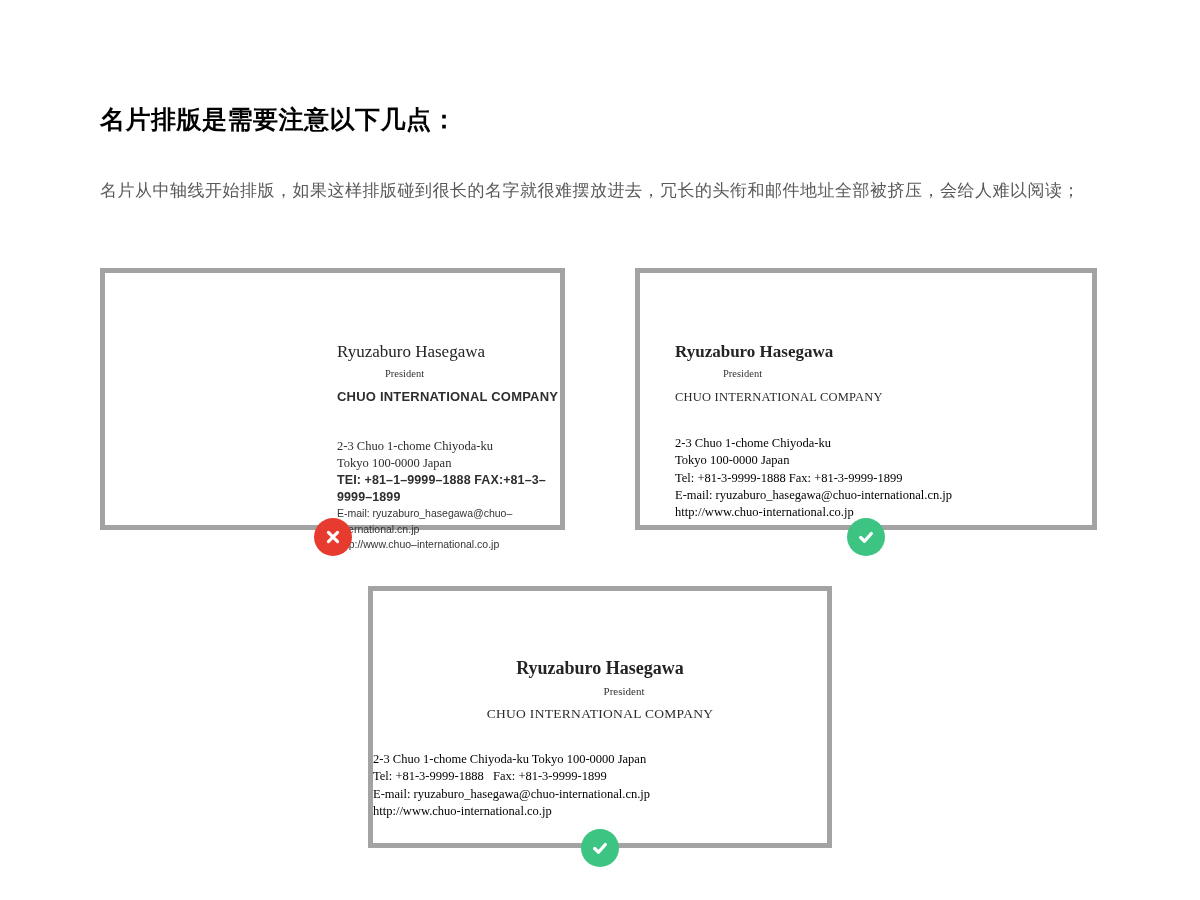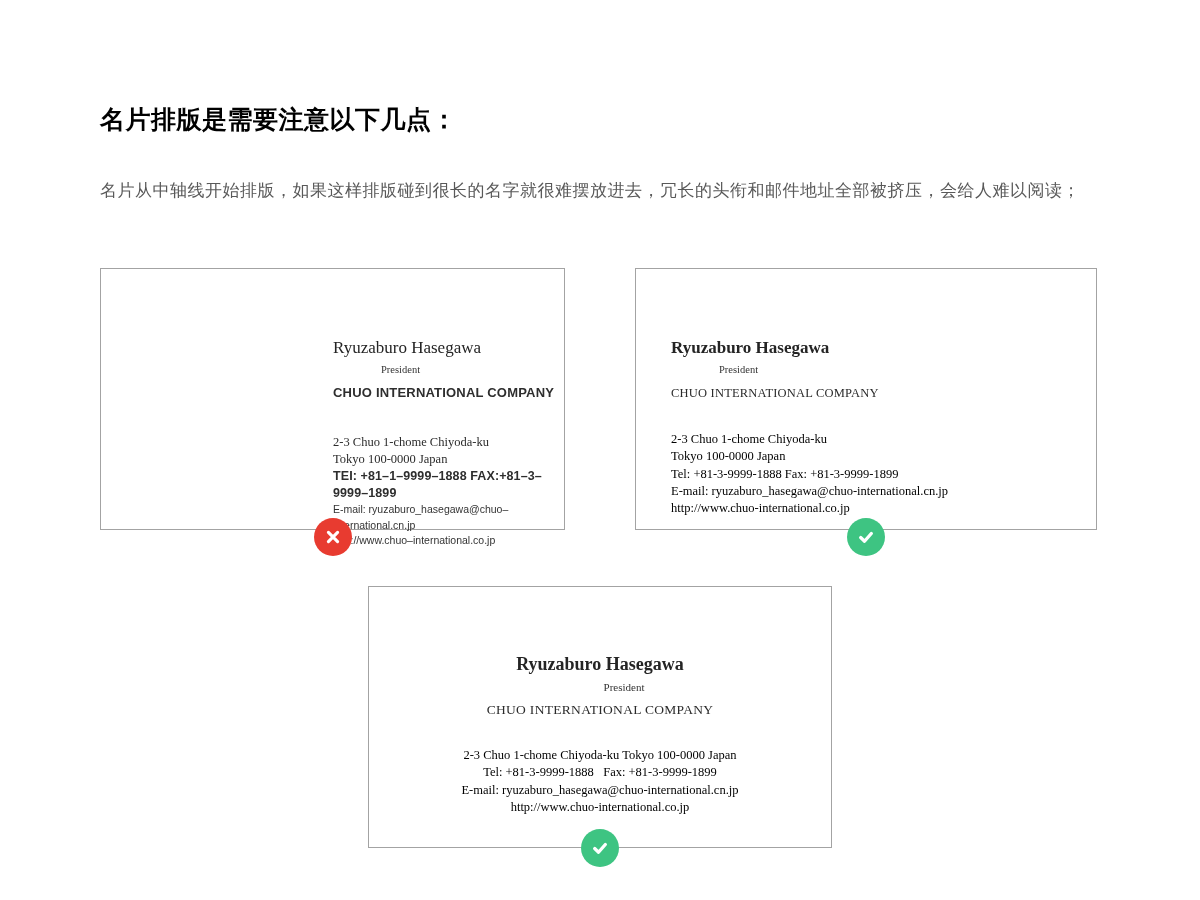--- a/index.html
+++ b/index.html
@@ -12,21 +12,21 @@
     position:absolute; left:100px; top:103px;
     font-size:25px; font-weight:700; color:#000000; letter-spacing:0.5px;
   }
   .paragraph {
     position:absolute; left:100px; top:168px; width:1004px;
     font-size:17px; font-weight:400; color:#595959; line-height:46px;
     letter-spacing:0.5px;
   }
 
   .card {
-    position:absolute; background:#ffffff; border:1px solid #a3a3a3;
+    position:absolute; background:#ffffff; border:5px solid #a3a3a3;
   }
   .card-1 { left:100px; top:268px; width:465px; height:262px; }
   .card-2 { left:635px; top:268px; width:462px; height:262px; }
   .card-3 { left:368px; top:586px; width:464px; height:262px; }
 
   .serif { font-family:"Liberation Serif","DejaVu Serif",serif; }
   .sans  { font-family:"Liberation Sans","DejaVu Sans",sans-serif; }
 
   
   .card-1 .txt { position:absolute; left:232px; top:68px; width:230px; color:#2b2b2b; }
@@ -40,21 +40,21 @@
   .bc-title  { font-size:10.5px; line-height:14px; margin-top:4px; color:#333;margin-left:48px; }
 
   .card-1 .bc-company { font-size:13px; font-weight:700; letter-spacing:0.2px; margin-top:8px; color:#2e2e2e; }
   .card-2 .bc-company { font-size:12.5px; margin-top:9px; letter-spacing:0.2px; color:#2b2b2b; }
   .card-3 .bc-name    { font-size:18px; }
   .card-3 .bc-title   { font-size:11px; margin-top:5px; }
   .card-3 .bc-company { font-size:13.5px; margin-top:8px; letter-spacing:0.3px; color:#2b2b2b; }
 
   .card-1 .contact { position:absolute; left:232px; top:165px; width:233px; }
   .card-2 .contact { position:absolute; left:35px;  top:162px; width:420px; }
-  .card-3 .contact { position:absolute; left:0; top:160px; width:100%; text-align:center; }
+  .card-3 .contact { position:absolute; left:0; top:160px; width:100%; text-align:left; }
 
   .addr      { font-size:12.5px; line-height:17px; color:#2b2b2b; }
   .card-1 .phone { font-size:12.5px; line-height:17px; font-weight:700; color:#2e2e2e; letter-spacing:0.1px; }
   .card-1 .small { font-size:10.5px; line-height:15.5px; color:#333; }
   .card-2 .contact div, .card-3 .contact div { font-size:12.5px; line-height:17.3px; }
 
   .badge {
     position:absolute; width:38px; height:38px; border-radius:50%;
     display:flex; align-items:center; justify-content:center;
   }

